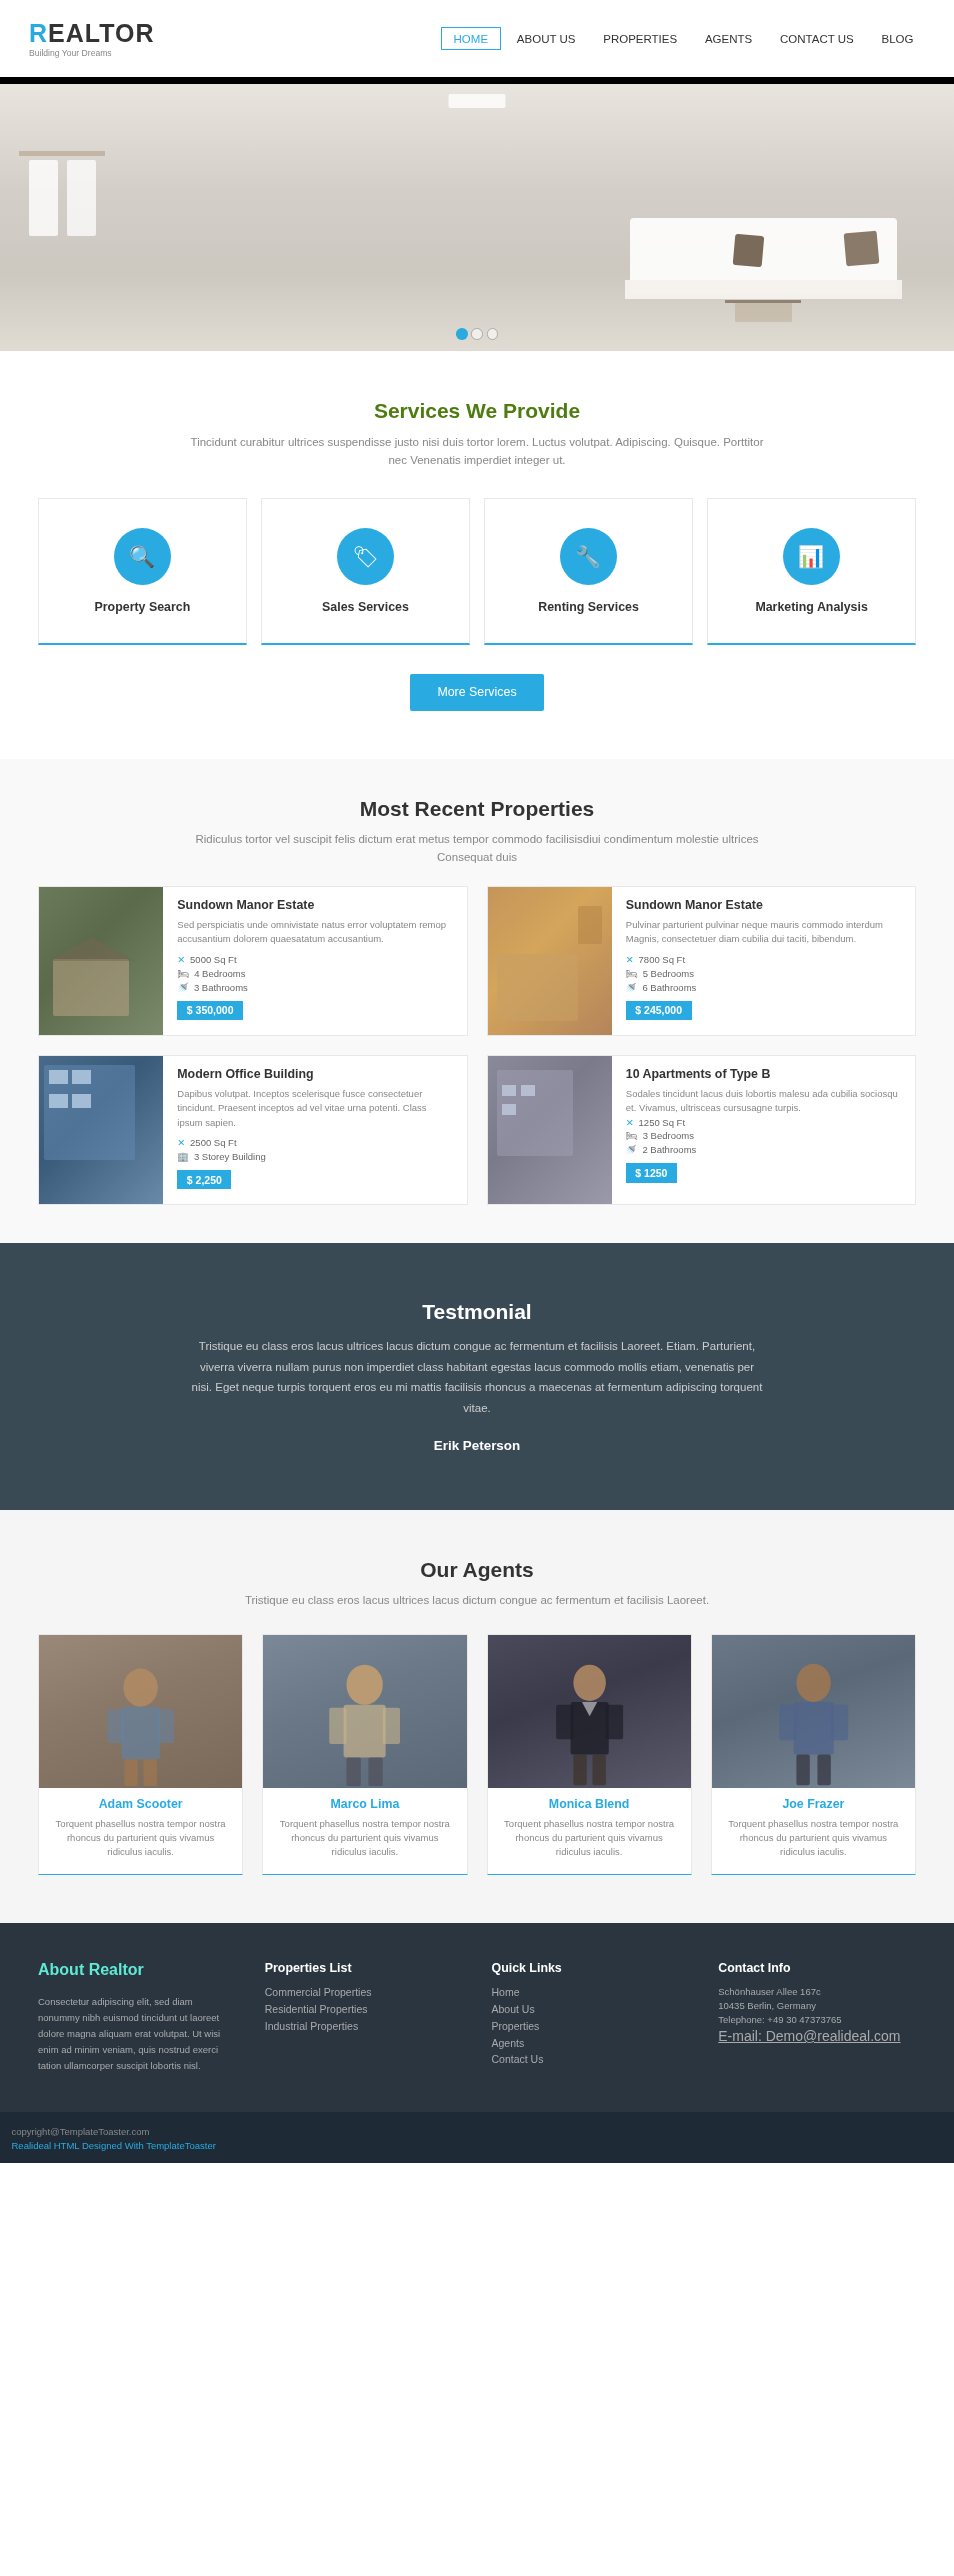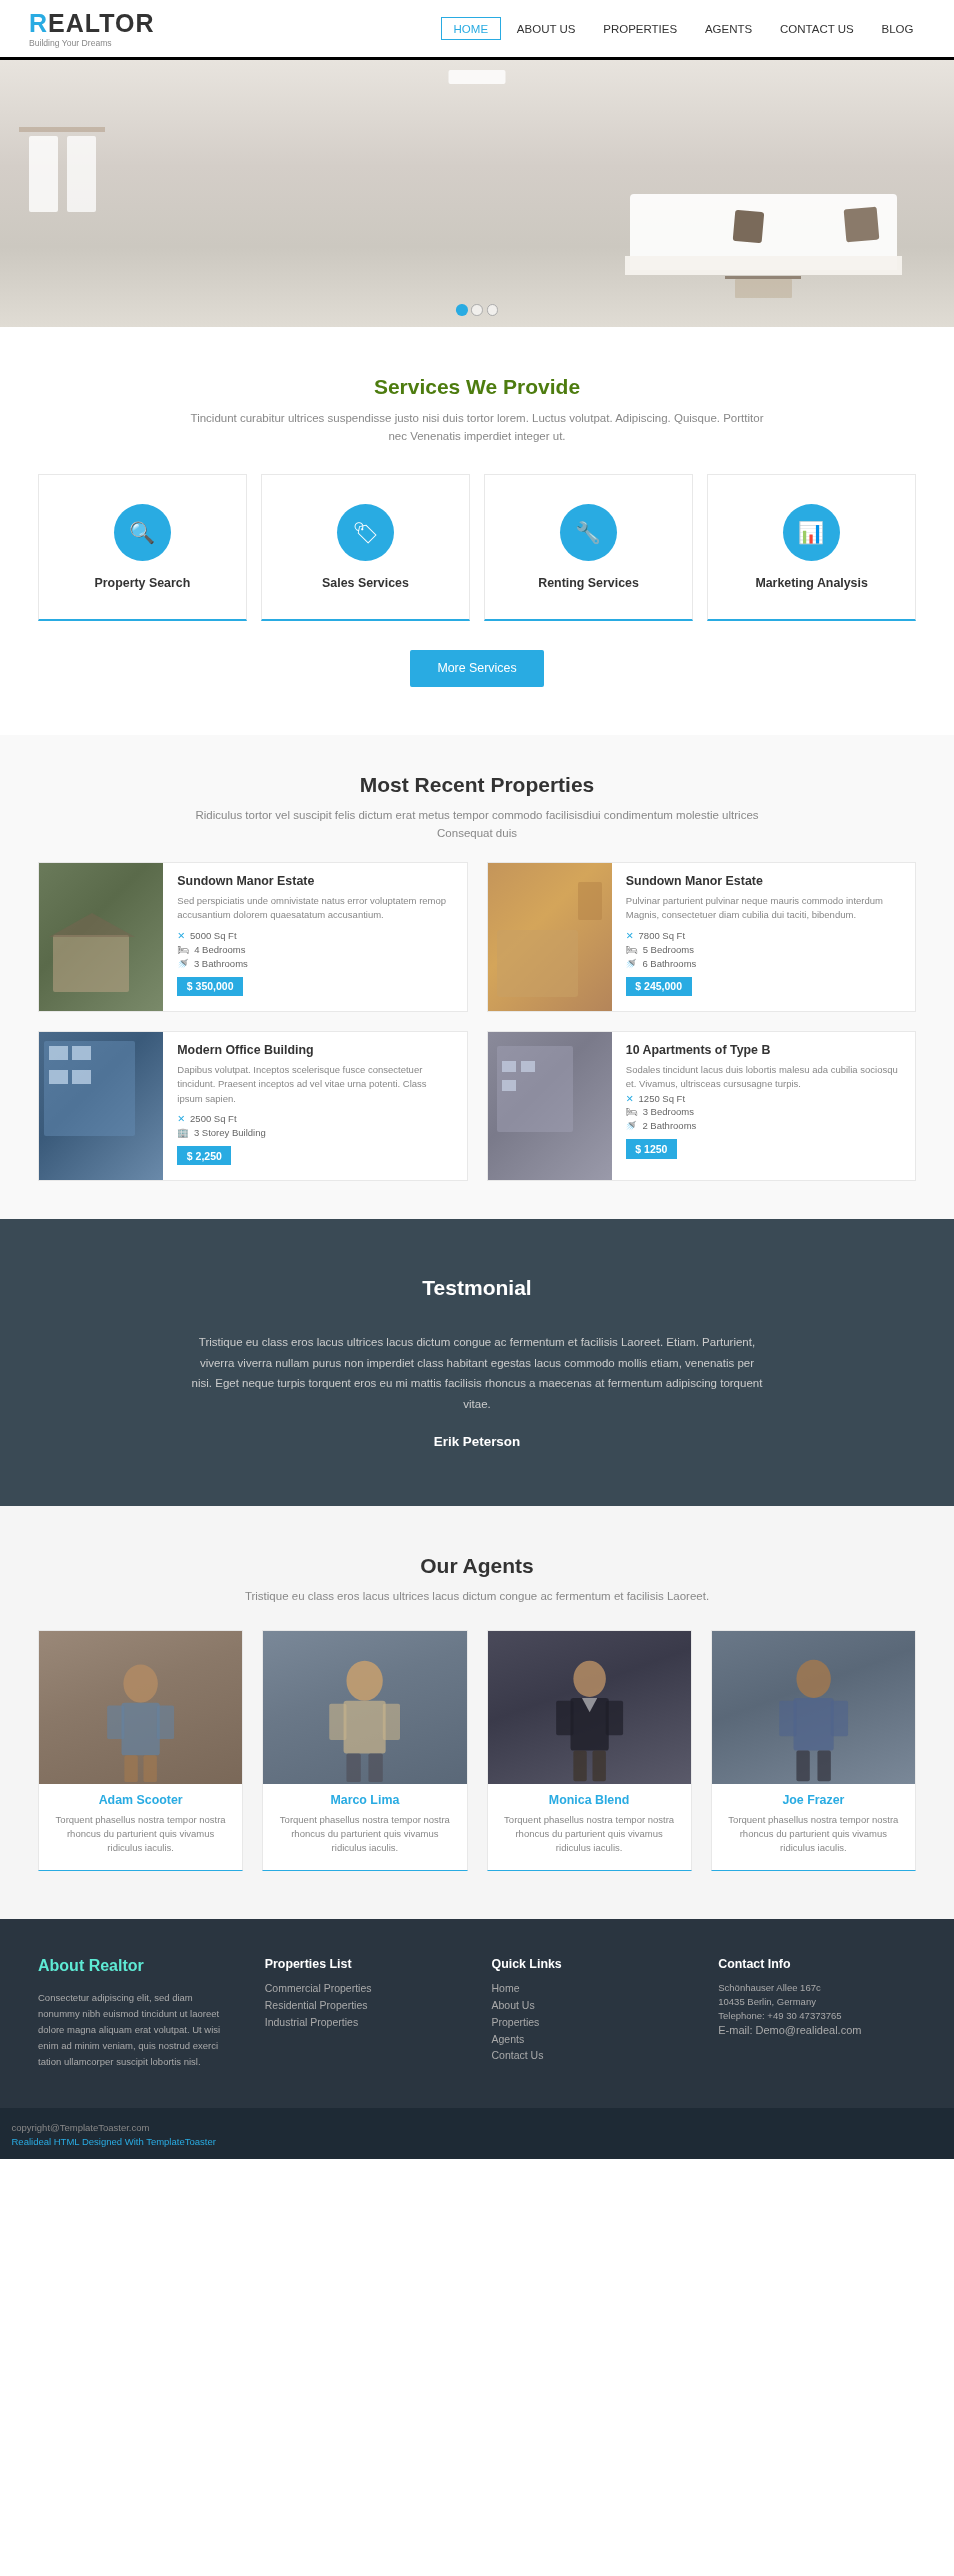--- a/index.html
+++ b/index.html
@@ -1,21 +1,21 @@
 <!DOCTYPE html>
 <html><head>
   <meta charset="utf-8">
   <style>
     * { margin: 0; padding: 0; box-sizing: border-box; }
     body { font-family: 'Arial', sans-serif; font-size: 12.4px; color: #444; background: #fff; width: 954px; }
   </style>
 </head>
 <body>
 
-<header style="display:flex;align-items:center;justify-content:space-between;padding:9px 29px;background:#fff;border-bottom:3px solid #000000;">
+<header style="display:flex;align-items:center;justify-content:space-between;padding:19px 29px;background:#fff;border-bottom:7px solid #000000;">
   <div style="display:flex;flex-direction:column;">
     <div style="font-size:25px;font-weight:900;letter-spacing:1px;">
       <span style="color:#29ABE2;">R</span><span style="color:#333;">EALTOR</span>
     </div>
     <div style="font-size:8.6px;color:#888;">Building Your Dreams</div>
   </div>
   <nav style="display:flex;gap:4.8px;align-items:center;">
     <a style="padding:4.8px 11.5px;font-size:11.5px;color:#29ABE2;border:1px solid #29ABE2;cursor:pointer;text-decoration:none;">HOME</a>
     <a style="padding:4.8px 11.5px;font-size:11.5px;color:#333;cursor:pointer;text-decoration:none;">ABOUT US</a>
     <a style="padding:4.8px 11.5px;font-size:11.5px;color:#333;cursor:pointer;text-decoration:none;">PROPERTIES</a>
@@ -184,21 +184,21 @@
             </li>
         </ul>
         <span style="display:inline-block;background:#29ABE2;color:#fff;padding:3.8px 9.5px;font-size:10.5px;font-weight:700;">$ 1250</span>
       </div>
     </div>
 
   </div>
 </section>
 
 <section style="background:#3a4a55;padding:57px 76px;text-align:center;color:#fff;">
-  <h2 style="font-size:21px;font-weight:700;margin-bottom:32px;">Testmonial</h2>
+  <h2 style="font-size:21px;font-weight:700;margin-bottom:12px;">Testmonial</h2>
   <p style="font-size:11.5px;line-height:1.8;color:#ccc;max-width:573px;margin:0 auto 19px;">Tristique eu class eros lacus ultrices lacus dictum congue ac fermentum et facilisis Laoreet. Etiam. Parturient, viverra viverra nullam purus non imperdiet class habitant egestas lacus commodo mollis etiam, venenatis per nisi. Eget neque turpis torquent eros eu mi mattis facilisis rhoncus a maecenas at fermentum adipiscing torquent vitae.</p>
   <div style="font-size:13.4px;font-weight:700;color:#fff;">Erik Peterson</div>
 </section>
 
 <section style="padding:48px 38px;background:#f5f5f5;text-align:center;">
   <h2 style="font-size:21px;font-weight:700;color:#333;margin-bottom:9.5px;">Our Agents</h2>
   <p style="font-size:11.5px;color:#888;max-width:477px;margin:0 auto 24px;line-height:1.6;">Tristique eu class eros lacus ultrices lacus dictum congue ac fermentum et facilisis Laoreet.</p>
   <div style="display:grid;grid-template-columns:repeat(4,1fr);gap:19px;">
 
     <div style="background:#fff;border:1px solid #e8e8e8;border-bottom:1.9px solid #29ABE2;overflow:hidden;text-align:center;padding-bottom:14.3px;">
@@ -285,21 +285,21 @@
       <a style="font-size:10.5px;color:#aaa;display:block;margin-bottom:4.8px;cursor:pointer;">About Us</a>
       <a style="font-size:10.5px;color:#aaa;display:block;margin-bottom:4.8px;cursor:pointer;">Properties</a>
       <a style="font-size:10.5px;color:#aaa;display:block;margin-bottom:4.8px;cursor:pointer;">Agents</a>
       <a style="font-size:10.5px;color:#aaa;display:block;margin-bottom:4.8px;cursor:pointer;">Contact Us</a>
     </div>
     <div>
       <div style="font-size:12.4px;font-weight:700;color:#fff;margin-bottom:11.5px;">Contact Info</div>
       <p style="font-size:9.5px;color:#aaa;margin-bottom:2.9px;">Schönhauser Allee 167c</p>
       <p style="font-size:9.5px;color:#aaa;margin-bottom:2.9px;">10435 Berlin, Germany</p>
       <p style="font-size:9.5px;color:#aaa;margin-bottom:2.9px;">Telephone: +49 30 47373765</p>
-      <p style="font-size:11px;color:#aaa;">E-mail: Demo@realideal.com</p>
+      <p style="font-size:14px;color:#aaa;text-decoration:underline;">E-mail: Demo@realideal.com</p>
     </div>
   </div>
 </footer>
 
 <div style="background:#1e2a35;text-align:left;padding:11.5px;">
   <span style="font-size:9.5px;color:#888;">copyright@TemplateToaster.com</span><br>
   <span style="font-size:9.5px;color:#29ABE2;cursor:pointer;">Realideal HTML Designed With TemplateToaster</span>
 </div>
 
 

